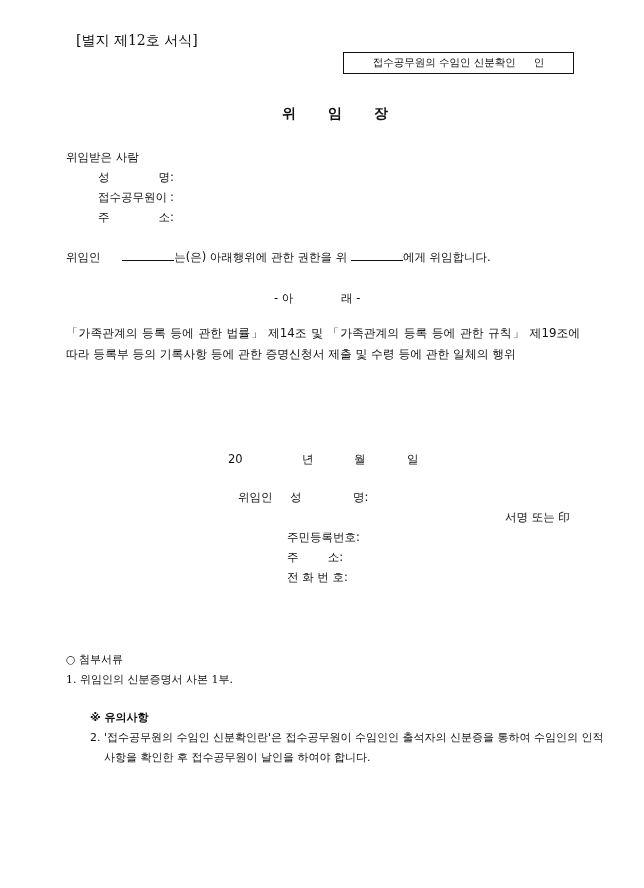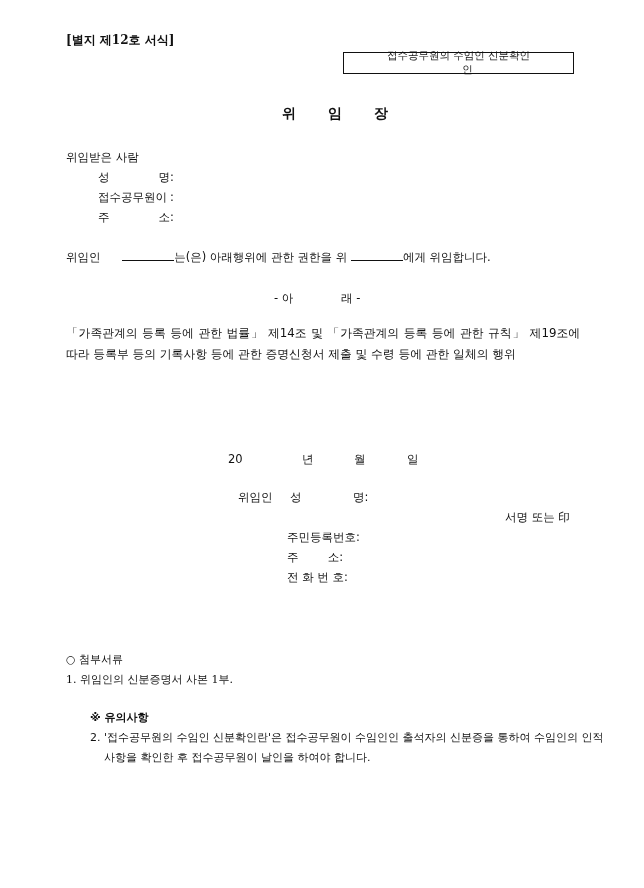--- a/index.html
+++ b/index.html
@@ -1,25 +1,25 @@
 <!DOCTYPE html>
 <html><head>
 <meta charset="utf-8">
 <style>
   html, body { margin: 0; padding: 0; background: #ffffff; }
   body {
     width: 644px; height: 888px; position: relative; overflow: hidden;
     font-family: "DejaVu Sans", sans-serif; color: #111111; font-size: 11.5px;
   }
   .abs { position: absolute; white-space: nowrap; }
-  .form-no { left: 66px; top: 32px; font-weight: bold; font-size: 12px; font-family: "DejaVu Serif", serif; }
+  .form-no { left: 76px; top: 32px; font-weight: normal; font-size: 14px; font-family: "DejaVu Serif", serif; }
   .stamp-box {
     left: 343px; top: 52px; width: 231px; height: 22px;
     border: 1.5px solid #111; box-sizing: border-box;
-    display: flex; align-items: center; justify-content: center; font-size: 10.5px; flex-direction: column;
+    display: flex; align-items: center; justify-content: center; font-size: 10.5px;
   }
   .stamp-box .in { margin-left: 18px; }
   .title { left: 0; width: 644px; text-align: center; top: 105px; font-weight: bold; font-size: 14px; letter-spacing: 0; padding-left: 13px; }
   .title span { display: inline-block; margin: 0 16px; }
   .lbl { font-size: 11.5px; }
   .row-label { display: inline-block; width: 72px; text-align-last: justify; }
   .blank { display: inline-block; border-bottom: 1px solid #111; width: 52px; height: 10px; vertical-align: baseline; }
   .body-text { left: 66px; top: 323px; width: 514px; white-space: normal; line-height: 21px; font-size: 11.8px; text-align: justify; }
   .notes { left: 66px; width: 518px; white-space: normal; line-height: 20px; font-size: 11px; }
   .note-item { padding-left: 14px; text-indent: -14px; }

